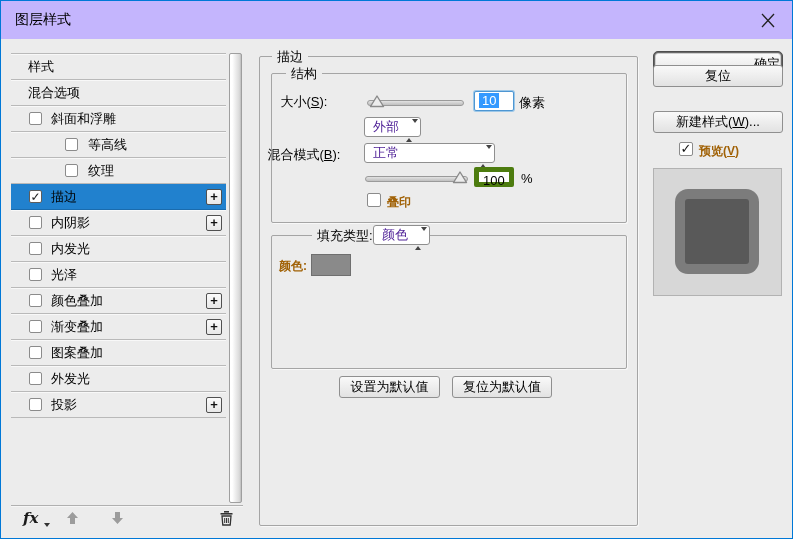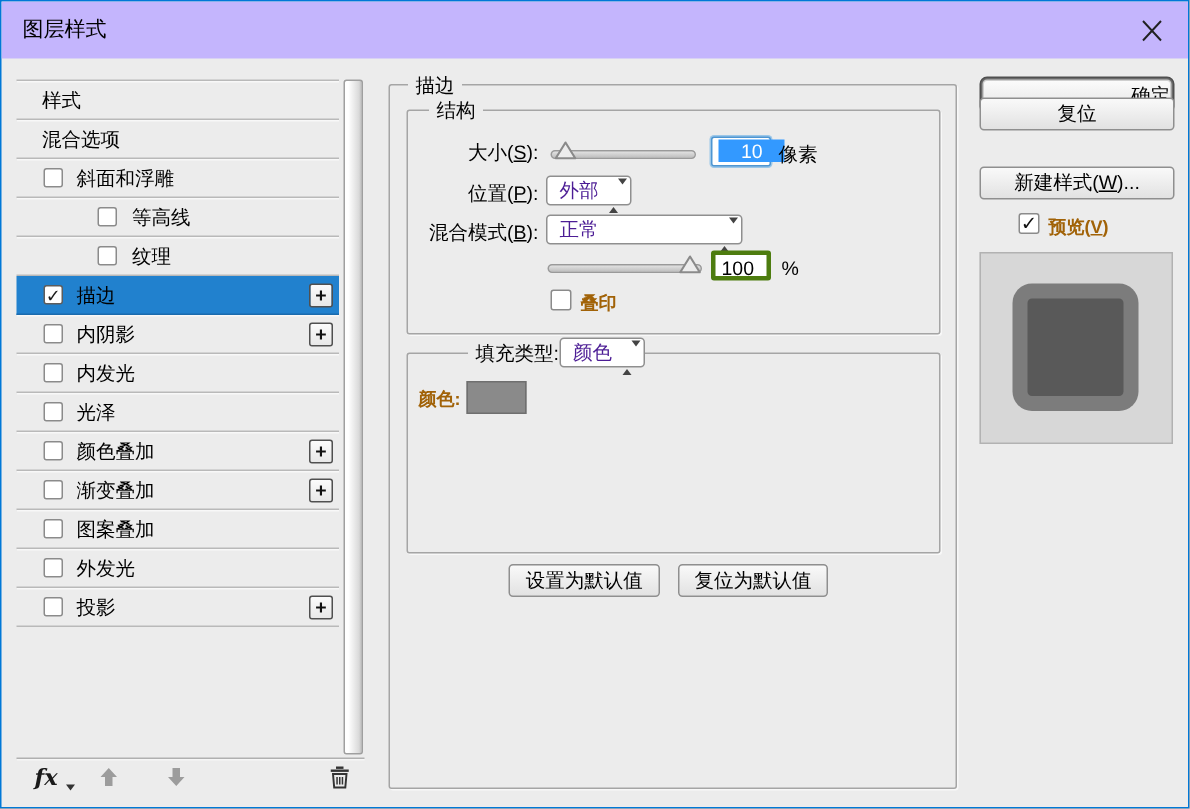--- a/index.html
+++ b/index.html
@@ -44,28 +44,28 @@
   .trash-ic { position:absolute; left:208px; top:4px; cursor:pointer; }
   
   .group { position:absolute; border:1px solid #a5a5a5; border-radius:2px;
            box-shadow:1px 1px 0 rgba(255,255,255,.65); }
   .legend { position:absolute; top:-9px; background:#ececec; padding:0 5px;
             font-size:13px; color:#000; white-space:nowrap; }
   .g-stroke { left:258px; top:55px; width:379px; height:470px; }
   .g-struct { left:270px; top:72px; width:356px; height:150px; }
   .g-fill   { left:270px; top:234px; width:356px; height:134px; }
   
-  .flabel { position:absolute; font-size:13px; color:#000; text-align:right; width:110px; white-space:nowrap; }
+  .flabel { position:absolute; font-size:13px; color:#000; text-align:center; width:110px; white-space:nowrap; }
   .track { position:absolute; height:6px; border:1px solid #9a9a9a; border-radius:3px;
            background:linear-gradient(#e2e2e2,#bfbfbf); cursor:pointer; }
   .thumb { position:absolute; cursor:pointer; }
-  .tin { position:absolute; width:40px; height:20px; background:#fff; border:3px solid #4d7c0f;
+  .tin { position:absolute; width:40px; height:20px; background:#fff; border:5px solid #4d7c0f;
          border-radius:2px; font-size:13px; line-height:18px; padding-left:4px; color:#000; }
   .tin.focused { border:1px solid #4e96d2; box-shadow:0 0 0 1px #9cc7e8; }
-  .sel-text { background:#3399ff; color:#fff; padding:0 15px; }
+  .sel-text { background:#3399ff; color:#fff; padding:0 3px; }
   .unit { position:absolute; font-size:13px; color:#000; }
   .combo { position:absolute; height:20px; background:#fff; border:1px solid #8f8f8f; border-radius:3px;
            font-size:13px; line-height:18px; padding-left:8px; color:#4c1d95; cursor:pointer; }
   .combo-arrows { position:absolute; right:7px; top:4px; width:7px; }
   .ca-up { width:0;height:0;border-left:3.5px solid transparent;border-right:3.5px solid transparent;
            border-bottom:4px solid #444; margin-bottom:2px; }
   .ca-dn { width:0;height:0;border-left:3.5px solid transparent;border-right:3.5px solid transparent;
            border-top:4px solid #444; }
   .chk { position:absolute; width:14px; height:14px; background:#fff; border:1px solid #8b8b8b;
          border-radius:2px; font-size:13px; line-height:12px; text-align:center; color:#111; cursor:pointer; }
@@ -201,21 +201,20 @@
   <span class="flabel" style="left:248px; top:92px;">大小(<u>S</u>):</span>
   <span class="track" style="left:366px; top:99px; width:97px;"></span>
   <span class="thumb" style="left:368px; top:93px;">
     <svg width="16" height="13" viewBox="0 0 16 13">
         <path d="M8 1 L14.5 11.5 H1.5 Z" fill="#ececec" stroke="#8a8a8a" stroke-width="1.4" stroke-linejoin="round"></path>
       </svg>
   </span>
   <span class="tin focused" style="left:473px; top:90px;"><span class="sel-text">10</span></span>
   <span class="unit" style="left:518px; top:93px;">像素</span>
 
-  <span class="flabel" style="left:248px; top:119px;">位置(<u>P</u>):</span>
   <span class="combo" style="left:363px; top:116px; width:57px;">
     <span>外部</span>
     <span class="combo-arrows"><span class="ca-up"></span><span class="ca-dn"></span></span>
   </span>
 
   <span class="flabel" style="left:248px; top:145px;">混合模式(<u>B</u>):</span>
   <span class="combo" style="left:363px; top:142px; width:131px;">
     <span>正常</span>
     <span class="combo-arrows"><span class="ca-up"></span><span class="ca-dn"></span></span>
   </span>

